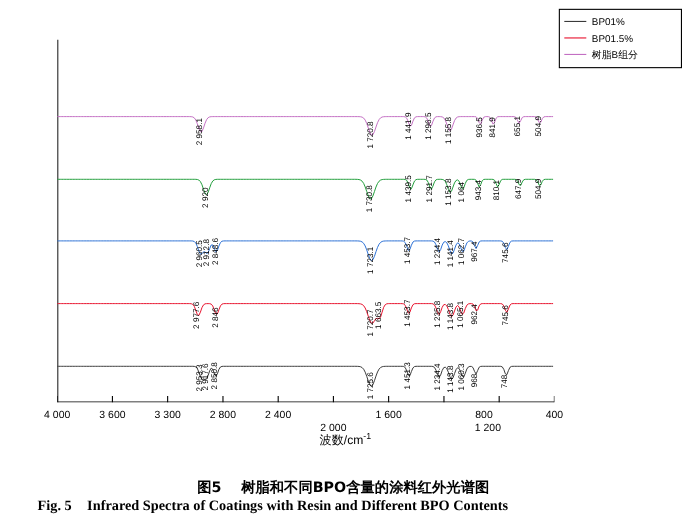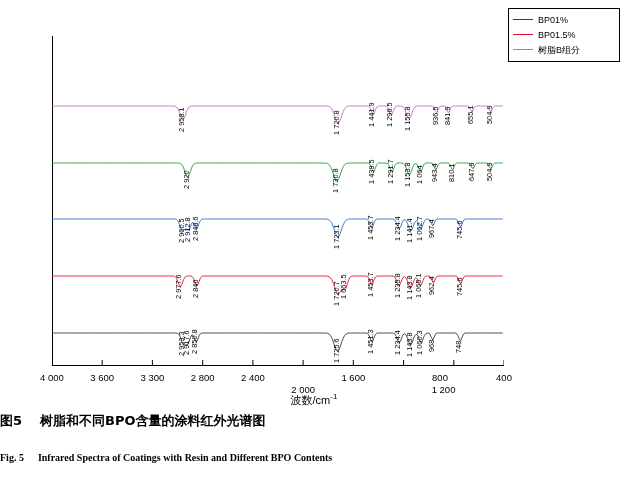--- a/index.html
+++ b/index.html
@@ -91,32 +91,34 @@
     white-space: nowrap;
     transform-origin: left bottom;
     transform: rotate(-90deg);
     color: #000000;
   }
   
   #caption-cn {
     position: absolute;
     left: 0;
     width: 624px;
-    top: 412px;
+    top: 434px;
+    text-align: center;
     font-size: 13px;
     font-weight: bold;
     font-family: "DejaVu Sans", sans-serif;
   }
   #caption-cn .cap-num { margin-right: 18px; }
   #caption-en {
     position: absolute;
     left: 0;
     width: 496px;
     top: 452px;
-    font-size: 10px;
+    text-align: center;
+    font-size: 13px;
     font-weight: bold;
     font-family: "Liberation Serif", serif;
   }
   #caption-en .cap-num { margin-right: 14px; }
 </style>
 </head>
 <body>
 
 <div id="page">
 

